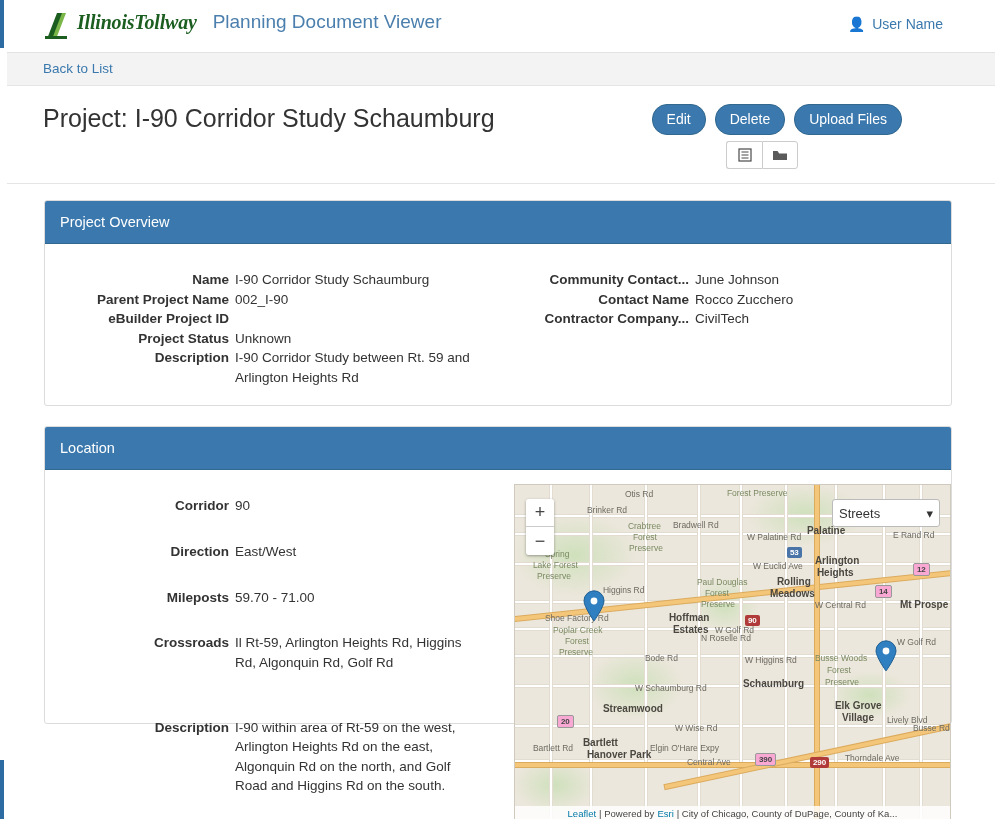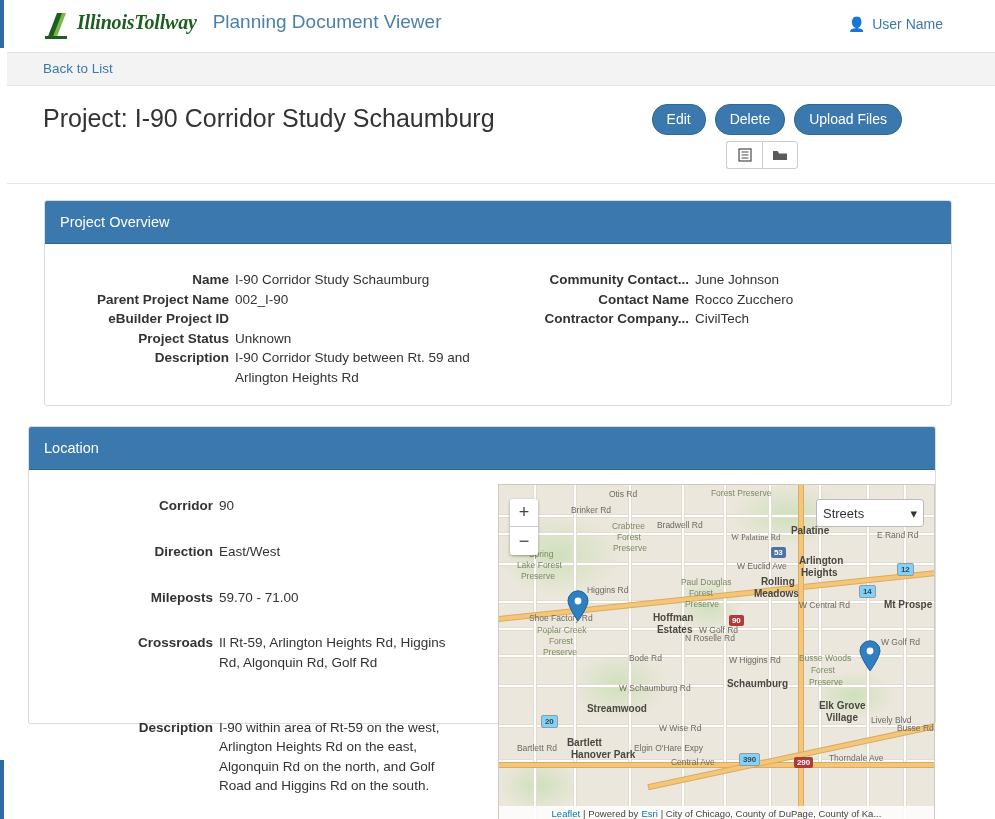--- a/index.html
+++ b/index.html
@@ -132,21 +132,21 @@
     border-bottom: 1px solid #31688f;
     border-radius: 2px 2px 0 0;
     display: flex; align-items: center;
     padding-left: 15px;
     color: #ffffff;
     font-size: 14.5px;
   }
   .panel-body { padding: 14px 0 0 0; }
 
   #overview-panel { left: 44px; top: 200px; width: 908px; height: 206px; }
-  #location-panel { left: 28px; top: 426px; width: 908px; height: 298px; }
+  #location-panel { left: 44px; top: 426px; width: 908px; height: 298px; }
 
   .field-grid {
     display: grid;
     grid-template-columns: 190px 280px 180px auto;
     row-gap: 0px;
     padding: 12px 0 0 0;
   }
   .flabel {
     text-align: right;
     padding-right: 6px;
@@ -219,21 +219,21 @@
   .maplabel.green { color: #7a8a62; }
   .shield {
     position: absolute;
     font-size: 8px; color: #ffffff;
     background: #4a74a8;
     border-radius: 2px;
     padding: 1px 3px;
     font-weight: bold;
   }
   .shield.red { background: #b03a3a; }
-  .shield.white { background: #7dd3fc; color: #444; border: 1px solid #999; }
+  .shield.white { background: #f9a8d4; color: #444; border: 1px solid #999; }
   .marker {
     position: absolute;
     width: 22px; height: 32px;
     cursor: pointer;
   }
   .zoom-ctrl {
     position: absolute; left: 11px; top: 14px;
     width: 28px;
     border-radius: 3px;
     overflow: hidden;
@@ -418,21 +418,21 @@
           <div class="hwy h" style="top:278px;"></div>
           <div class="hwy" style="left:150px;top:300px;width:300px;height:4px;transform:rotate(-12deg);transform-origin:left center;"></div>
 
           <div id="map-labels">
               <div class="maplabel" style="left: 110px; top: 4px;">Otis Rd</div>
               <div class="maplabel green" style="left: 212px; top: 3px;">Forest Preserve</div>
               <div class="maplabel green" style="left: 113px; top: 36px;">Crabtree</div>
               <div class="maplabel" style="left: 158px; top: 35px;">Bradwell Rd</div>
               <div class="maplabel green" style="left: 118px; top: 47px;">Forest</div>
               <div class="maplabel green" style="left: 114px; top: 58px;">Preserve</div>
-              <div class="maplabel" style="left: 232px; top: 47px; font-family: Liberation Serif, serif;">W Palatine Rd</div>
+              <div class="maplabel" style="left: 232px; top: 47px;">W Palatine Rd</div>
               <div class="maplabel city" style="left: 292px; top: 40px;">Palatine</div>
               <div class="maplabel green" style="left: 30px; top: 64px;">Spring</div>
               <div class="maplabel green" style="left: 18px; top: 75px;">Lake Forest</div>
               <div class="maplabel green" style="left: 22px; top: 86px;">Preserve</div>
               <div class="maplabel" style="left: 238px; top: 76px;">W Euclid Ave</div>
               <div class="maplabel city" style="left: 300px; top: 70px;">Arlington</div>
               <div class="maplabel city" style="left: 302px; top: 82px;">Heights</div>
               <div class="maplabel green" style="left: 182px; top: 92px;">Paul Douglas</div>
               <div class="maplabel city" style="left: 262px; top: 91px;">Rolling</div>
               <div class="maplabel green" style="left: 190px; top: 103px;">Forest</div>

